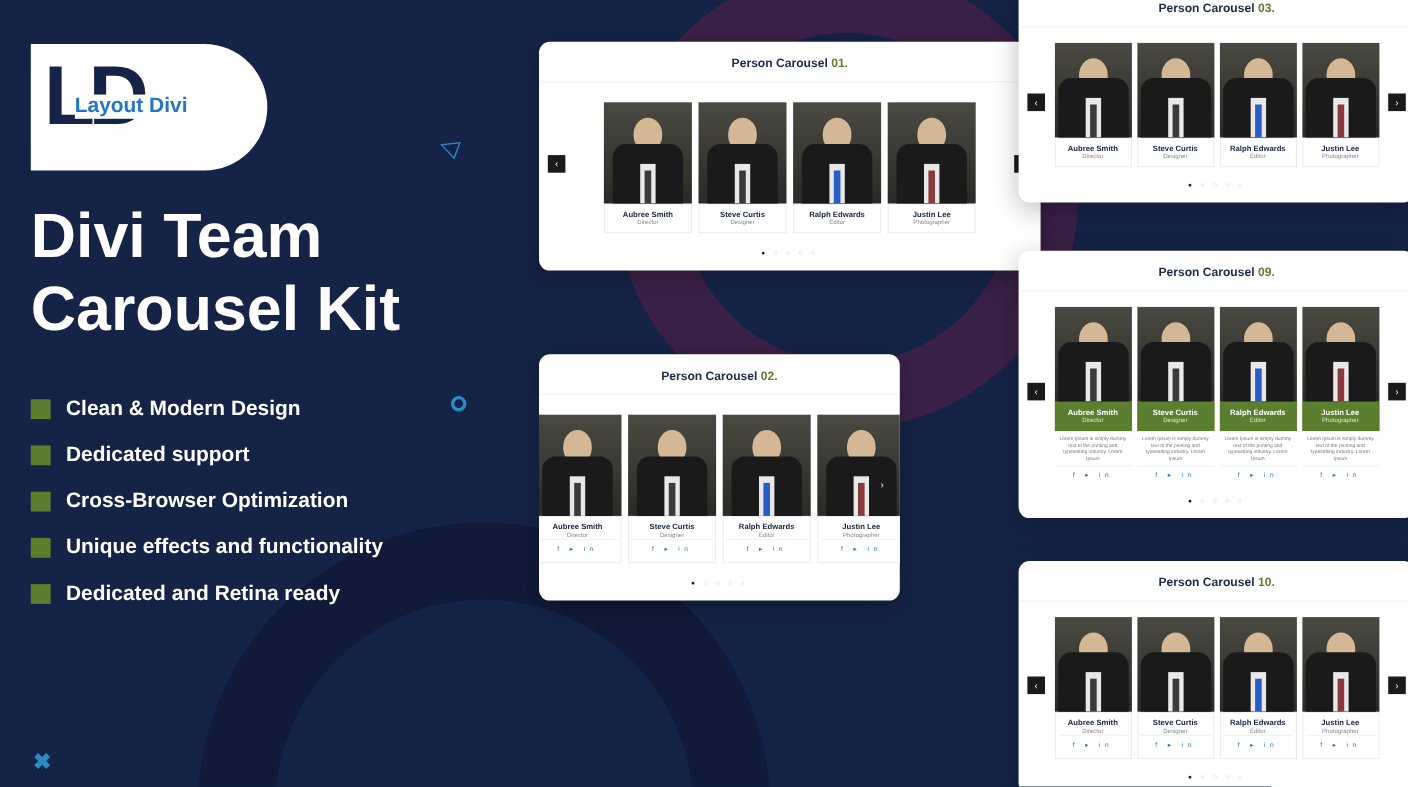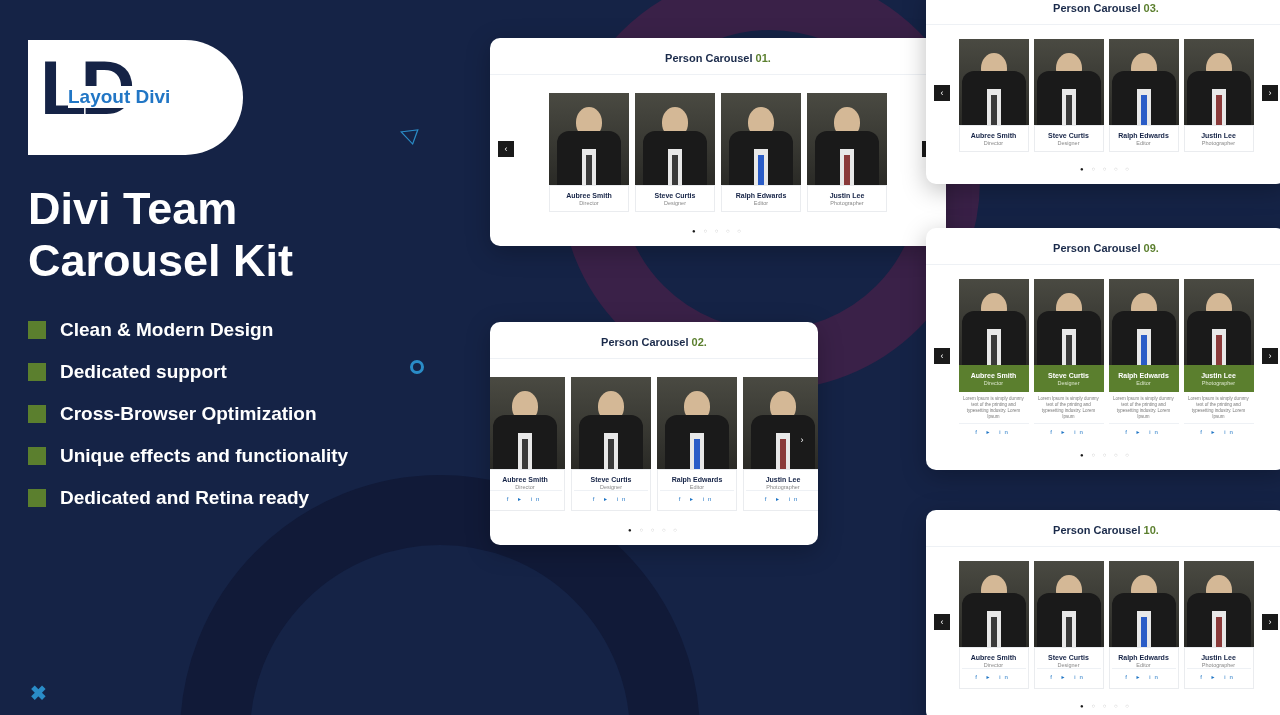--- a/index.html
+++ b/index.html
@@ -82,24 +82,24 @@
 .logo-text {
   position: absolute;
   left: 40px; top: 46px;
   background: #fff;
   font-size: 19px;
   font-weight: 700;
   color: #2176c5;
 }
 .title {
   color: #fff;
-  font-size: 45px;
+  font-size: 57px;
   font-weight: 800;
   line-height: 1.15;
-  margin-bottom: 32px;
+  margin-bottom: 47px;
 }
 .features { list-style: none; }
 .features li {
   color: #fff;
   font-size: 19px;
   font-weight: 600;
   margin-bottom: 20px;
   display: flex;
   align-items: center;
 }

